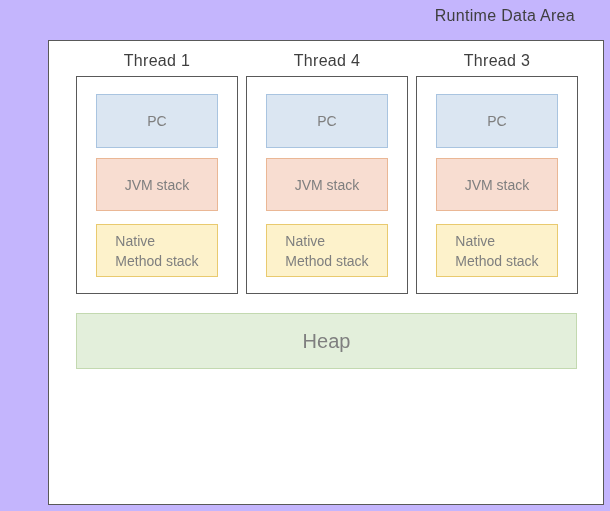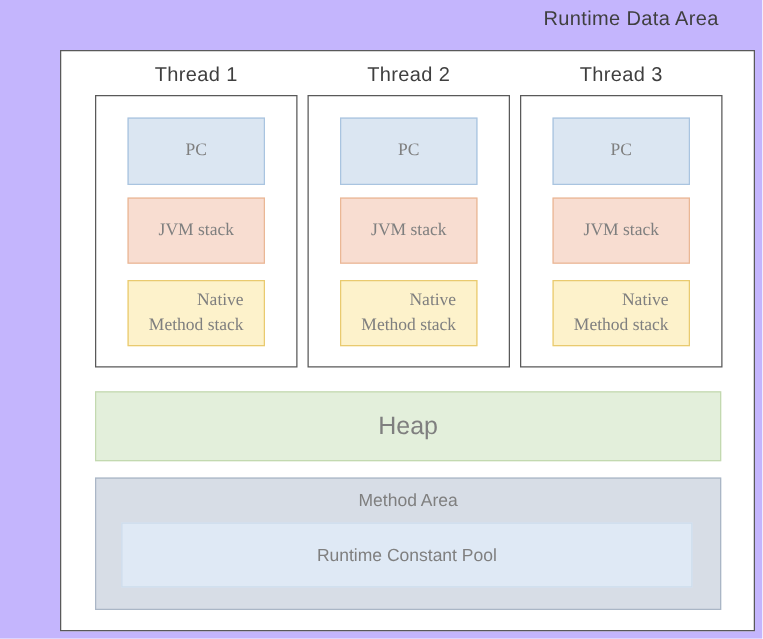--- a/index.html
+++ b/index.html
@@ -32,24 +32,24 @@
     text-align:center; font-size:16px; color:var(--heading-text); letter-spacing:0.3px;
   }
   .thread-box {
     position:absolute; top:35px; width:162px; height:218px;
     border:1px solid var(--outline); background:#ffffff;
   }
   .col-1 { left:27px; }
   .col-2 { left:197px; }
   .col-3 { left:367px; }
   .cell {
-    position:absolute; left:0; right:0; margin:0 auto; width:110px;
+    position:absolute; left:0; right:0; margin:0 auto; width:122px;
     display:flex; align-items:center; justify-content:center;
-    font-size:14px; color:var(--label-text); text-align:right;
-    line-height:20px; white-space:pre-line;font-family:Liberation Serif, serif;
+    font-size:14px; color:var(--label-text); text-align:left;
+    line-height:20px; white-space:pre-line;
   }
   .cell-pc     { top:17px;  height:54px; background:var(--pc-fill);     border:1px solid var(--pc-border); }
   .cell-jvm    { top:81px;  height:53px; background:var(--jvm-stack-fill);    border:1px solid var(--jvm-stack-border); }
   .cell-native { top:147px; height:53px; background:var(--native-stack-fill); border:1px solid var(--native-stack-border); }
   .heap-box {
     position:absolute; left:27px; top:272px; width:501px; height:56px;
     background:var(--heap-fill); border:1px solid var(--heap-border);
     display:flex; align-items:center; justify-content:center;
     font-size:20px; color:var(--label-text);
   }
@@ -71,21 +71,21 @@
 </head>
 <body>
 
 <div class="canvas">
 
   <div class="diagram-title">Runtime Data Area</div>
 
   <div class="outer-box">
 
     <div class="thread-label col-1">Thread 1</div>
-    <div class="thread-label col-2">Thread 2</div>
+    <div class="thread-label col-2">Thread 4</div>
     <div class="thread-label col-3">Thread 3</div>
 
     <div class="thread-box col-1">
       <div class="cell cell-pc">PC</div>
       <div class="cell cell-jvm">JVM stack</div>
       <div class="cell cell-native">Native
 Method stack</div>
     </div>
 
     <div class="thread-box col-2">
@@ -97,19 +97,15 @@
 
     <div class="thread-box col-3">
       <div class="cell cell-pc">PC</div>
       <div class="cell cell-jvm">JVM stack</div>
       <div class="cell cell-native">Native
 Method stack</div>
     </div>
 
     <div class="heap-box">Heap</div>
 
-    <div class="method-area-box">
-      <div class="method-area-label">Method Area</div>
-      <div class="rcp-box">Runtime Constant Pool</div>
-    </div>
 
   </div>
 </div>
 
 </body></html>

